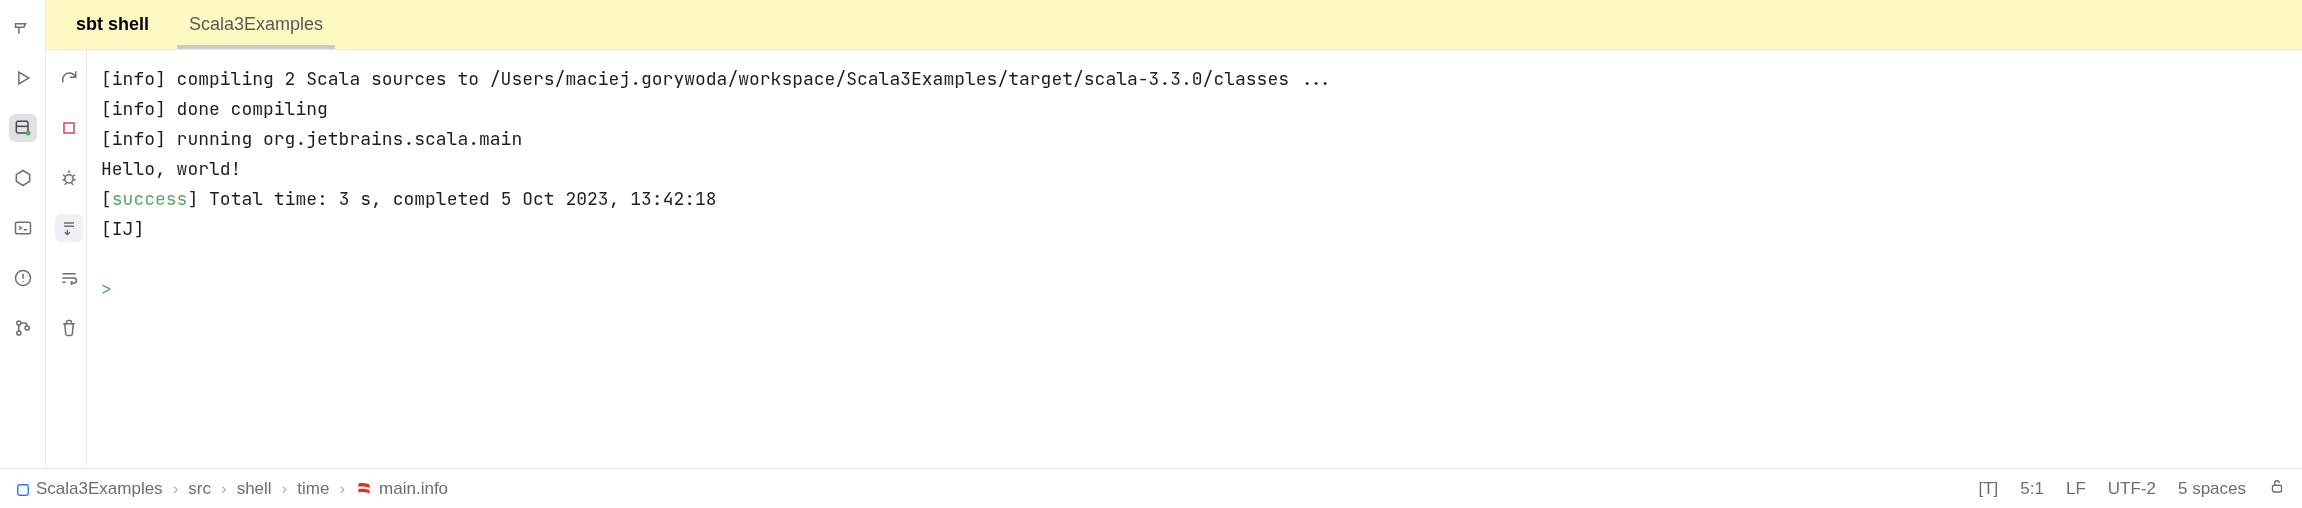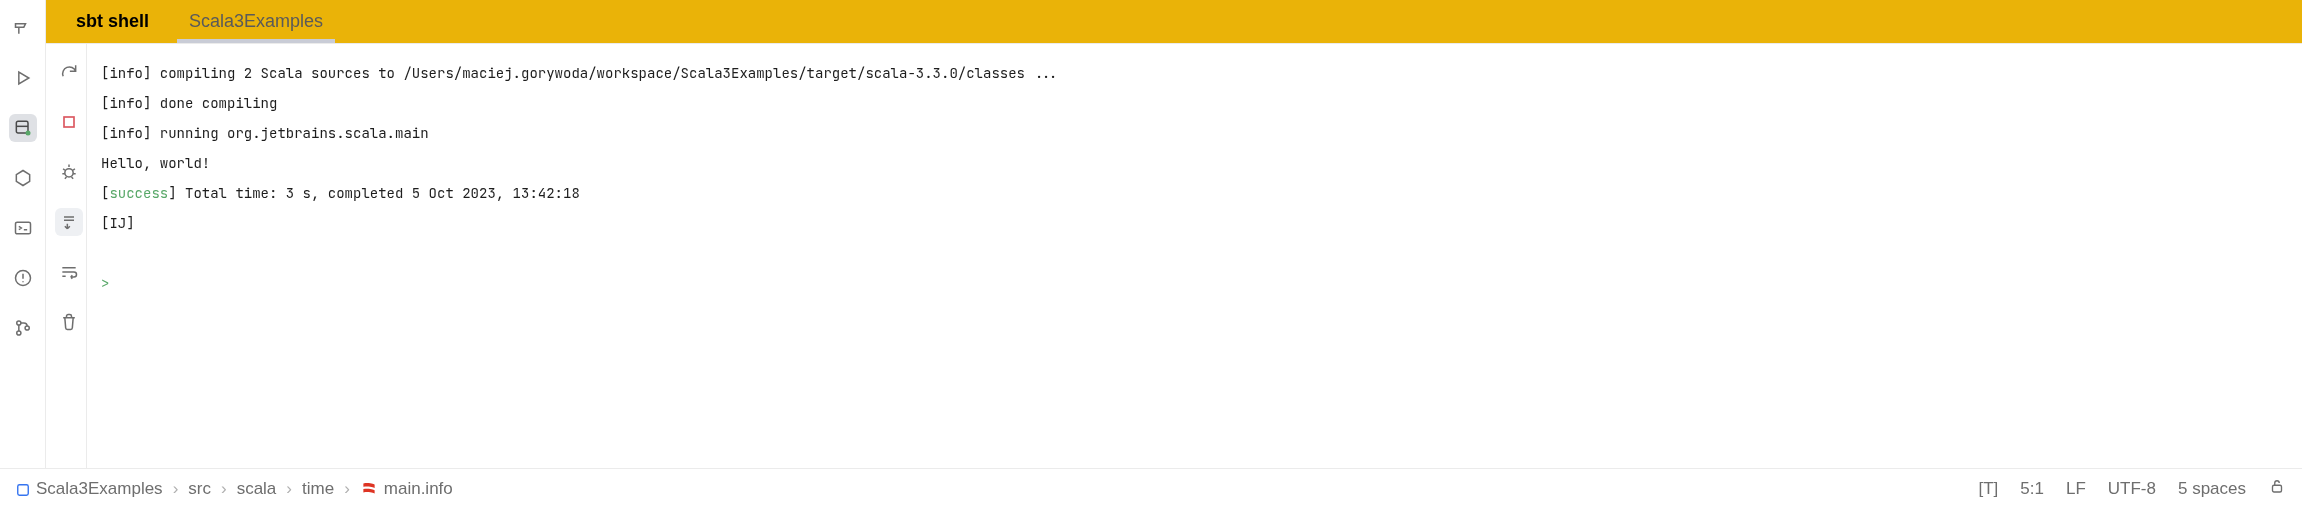--- a/index.html
+++ b/index.html
@@ -45,24 +45,24 @@
       color: #4a4a4a;
     }
     .left-rail .rail-icon svg { width: 20px; height: 20px; }
     .content-col {
       flex: 1;
       display: flex;
       flex-direction: column;
       min-width: 0;
     }
     .tabs-row {
-      height: 44px;
+      height: 50px;
       display: flex;
       align-items: stretch;
-      background: #eab308;
+      background: #fef9c3;
       border-bottom: 1px solid #ebebeb;
       padding-left: 10px;
     }
     .tab {
       display: flex;
       align-items: center;
       padding: 0 20px;
       font-size: 18px;
       color: #5a5a5a;
       cursor: pointer;
@@ -108,21 +108,21 @@
       border-radius: 6px;
       cursor: pointer;
     }
     .tool-col .tool-icon.hl { background: #eef0f3; }
     .tool-col .tool-icon svg { width: 20px; height: 20px; }
     .tool-col .tool-icon.red-sq { color: #db5860; }
     .console-output {
       flex: 1;
       padding: 14px 10px 10px 14px;
       font-family: "JetBrains Mono", Menlo, Consolas, monospace;
-      font-size: 14px;
+      font-size: 18px;
       line-height: 30px;
       white-space: pre;
       overflow: auto;
       color: #1e1e1e;
       border-left: 1px solid #ebebeb;
     }
     .console-output .tag-info { color: #1e1e1e; }
     .console-output .tag-success { color: #59a869; }
     .console-output .prompt { color: #59a869; }
     .status-bar {
@@ -267,38 +267,38 @@
       <span class="square-icon">
         <svg viewBox="0 0 16 16" fill="none" stroke="#3574f0" stroke-width="1.6">
             <rect x="2" y="2" width="12" height="12" rx="2"></rect>
           </svg>
       </span>
       <span>Scala3Examples</span>
     </span>
     <span class="sep">›</span>
     <span class="crumb">src</span>
     <span class="sep">›</span>
-    <span class="crumb">scala</span>
+    <span class="crumb">shell</span>
     <span class="sep">›</span>
     <span class="crumb">time</span>
     <span class="sep">›</span>
     <span class="crumb">
       <span class="scala-file-icon">
         <svg viewBox="0 0 16 16">
             <path d="M3 3c6-1 10 1 10 1v3s-4-2-10-1V3zm0 5c6-1 10 1 10 1v3s-4-2-10-1V8z" fill="#de3423"></path>
           </svg>
       </span>
       <span>main.info</span>
     </span>
   </div>
   <div class="status-right">
     <span class="t-icon status-item">[T]</span>
     <span class="status-item">5:1</span>
     <span class="status-item">LF</span>
-    <span class="status-item">UTF-8</span>
+    <span class="status-item">UTF-2</span>
     <span class="status-item">5 spaces</span>
     <span class="lock-icon status-item">
       <svg viewBox="0 0 24 24" fill="none" stroke="#6e6e6e" stroke-width="1.8">
           <rect x="6" y="11" width="12" height="9" rx="2"></rect>
           <path d="M9 11V8a3 3 0 016 0"></path>
         </svg>
     </span>
   </div>
 </div>
 

